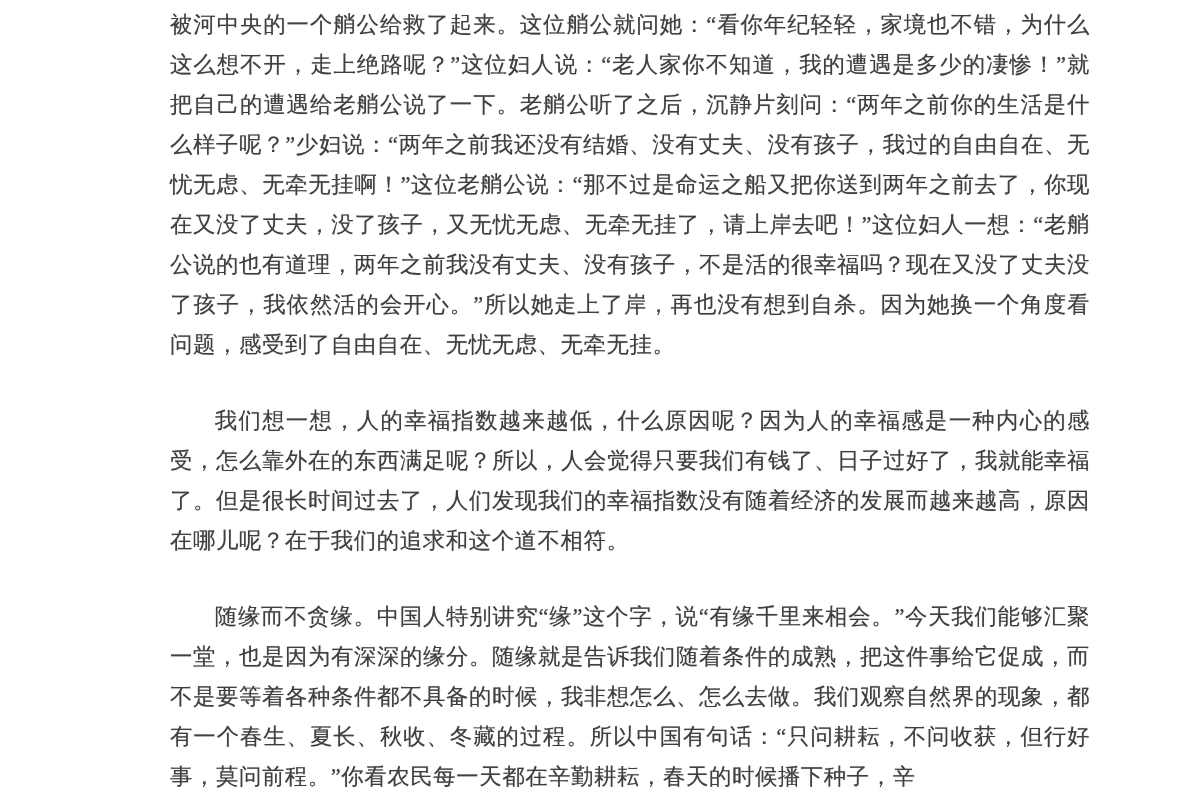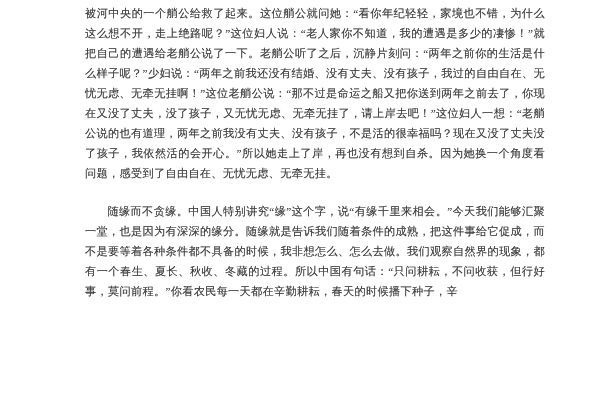--- a/index.html
+++ b/index.html
@@ -33,14 +33,15 @@
   
   .page p {
     text-shadow: 0 0 0.4px rgba(63,63,63,0.55);
   }
 </style>
 </head>
 <body>
 
 <div class="page">
   <p>被河中央的一个艄公给救了起来。这位艄公就问她：“看你年纪轻轻，家境也不错，为什么这么想不开，走上绝路呢？”这位妇人说：“老人家你不知道，我的遭遇是多少的凄惨！”就把自己的遭遇给老艄公说了一下。老艄公听了之后，沉静片刻问：“两年之前你的生活是什么样子呢？”少妇说：“两年之前我还没有结婚、没有丈夫、没有孩子，我过的自由自在、无忧无虑、无牵无挂啊！”这位老艄公说：“那不过是命运之船又把你送到两年之前去了，你现在又没了丈夫，没了孩子，又无忧无虑、无牵无挂了，请上岸去吧！”这位妇人一想：“老艄公说的也有道理，两年之前我没有丈夫、没有孩子，不是活的很幸福吗？现在又没了丈夫没了孩子，我依然活的会开心。”所以她走上了岸，再也没有想到自杀。因为她换一个角度看问题，感受到了自由自在、无忧无虑、无牵无挂。</p>
+  <p class="indent">我们想一想，人的幸福指数越来越低，什么原因呢？因为人的幸福感是一种内心的感受，怎么靠外在的东西满足呢？所以，人会觉得只要我们有钱了、日子过好了，我就能幸福了。但是很长时间过去了，人们发现我们的幸福指数没有随着经济的发展而越来越高，原因在哪儿呢？在于我们的追求和这个道不相符。</p>
   <p class="indent">随缘而不贪缘。中国人特别讲究“缘”这个字，说“有缘千里来相会。”今天我们能够汇聚一堂，也是因为有深深的缘分。随缘就是告诉我们随着条件的成熟，把这件事给它促成，而不是要等着各种条件都不具备的时候，我非想怎么、怎么去做。我们观察自然界的现象，都有一个春生、夏长、秋收、冬藏的过程。所以中国有句话：“只问耕耘，不问收获，但行好事，莫问前程。”你看农民每一天都在辛勤耕耘，春天的时候播下种子，辛</p>
 </div>
 
 </body></html>

